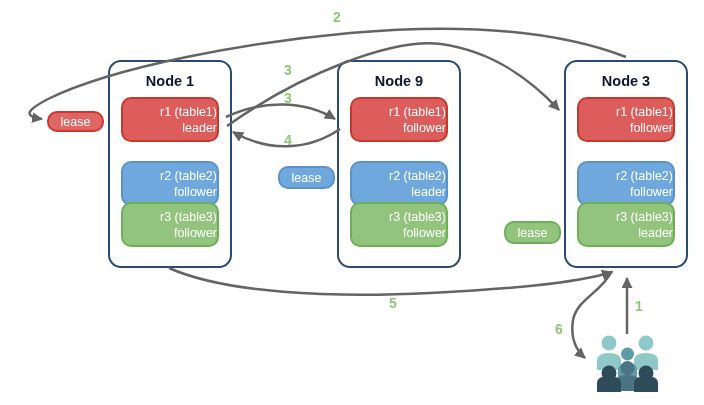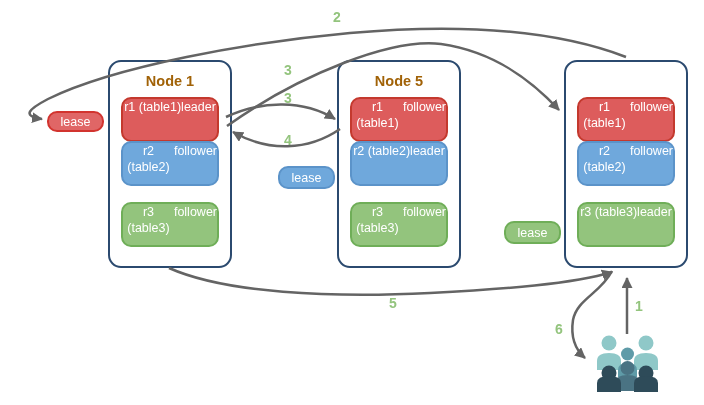--- a/index.html
+++ b/index.html
@@ -2,30 +2,30 @@
 <html><head>
 <meta charset="utf-8">
 <style>
   html,body{margin:0;padding:0;background:#ffffff;}
   body{font-family:"Liberation Sans", sans-serif;}
   .canvas{position:relative;width:704px;height:405px;background:#ffffff;overflow:hidden;}
 
   
   .node{position:absolute;top:60px;width:124px;height:208px;background:#ffffff;
         border:2px solid #2B4A6F;border-radius:13px;box-sizing:border-box;}
-  .node-title{text-align:center;font-weight:bold;font-size:14.5px;color:#a16207;
+  .node-title{text-align:center;font-weight:bold;font-size:14.5px;color:#0f172a;
               margin-top:11px;margin-bottom:7px;}
   .replica{position:absolute;left:11px;width:98px;height:45px;border-radius:10px;
-           border:2px solid;box-sizing:border-box;display:flex;flex-direction:row;
-           align-items:flex-start;justify-content:center;color:#ffffff;font-size:12.5px;
+           border:2px solid;box-sizing:border-box;display:flex;flex-direction:column;
+           align-items:flex-end;justify-content:center;color:#ffffff;font-size:12.5px;
            line-height:16px;text-align:center;}
   .replica.red{background:#DD5C5C;border-color:#C4392E;}
   .replica.blue{background:#6FA8DC;border-color:#5B93C9;}
   .replica.green{background:#93C47D;border-color:#6FAE58;}
-  .r1{top:35px;} .r2{top:79px;} .r3{top:140px;}
+  .r1{top:35px;} .r2{top:99px;} .r3{top:140px;}
 
   
   .lease{position:absolute;display:flex;align-items:center;justify-content:center;
          color:#ffffff;font-size:12.5px;border-radius:10px;border:2px solid;
          box-sizing:border-box;}
   .lease.red{left:47px;top:111px;width:57px;height:21px;background:#E06666;border-color:#D2342F;}
   .lease.blue{left:278px;top:166px;width:57px;height:23px;background:#6FA8DC;border-color:#5B93C9;}
   .lease.green{left:504px;top:221px;width:57px;height:23px;background:#93C47D;border-color:#6FAE58;}
 
   
@@ -60,36 +60,37 @@
       <div>r2 (table2)</div>
       <div>follower</div>
     </div>
     <div class="replica green r3">
       <div>r3 (table3)</div>
       <div>follower</div>
     </div>
   </div>
 
   <div class="node" style="left:337px">
-    <div class="node-title">Node 5</div>
+    <div class="node-title">Node 9</div>
     <div class="replica red r1">
       <div>r1 (table1)</div>
       <div>follower</div>
     </div>
     <div class="replica blue r2">
       <div>r2 (table2)</div>
       <div>leader</div>
     </div>
     <div class="replica green r3">
       <div>r3 (table3)</div>
       <div>follower</div>
     </div>
   </div>
 
   <div class="node" style="left:564px">
+    <div class="node-title">Node 3</div>
     <div class="replica red r1">
       <div>r1 (table1)</div>
       <div>follower</div>
     </div>
     <div class="replica blue r2">
       <div>r2 (table2)</div>
       <div>follower</div>
     </div>
     <div class="replica green r3">
       <div>r3 (table3)</div>

